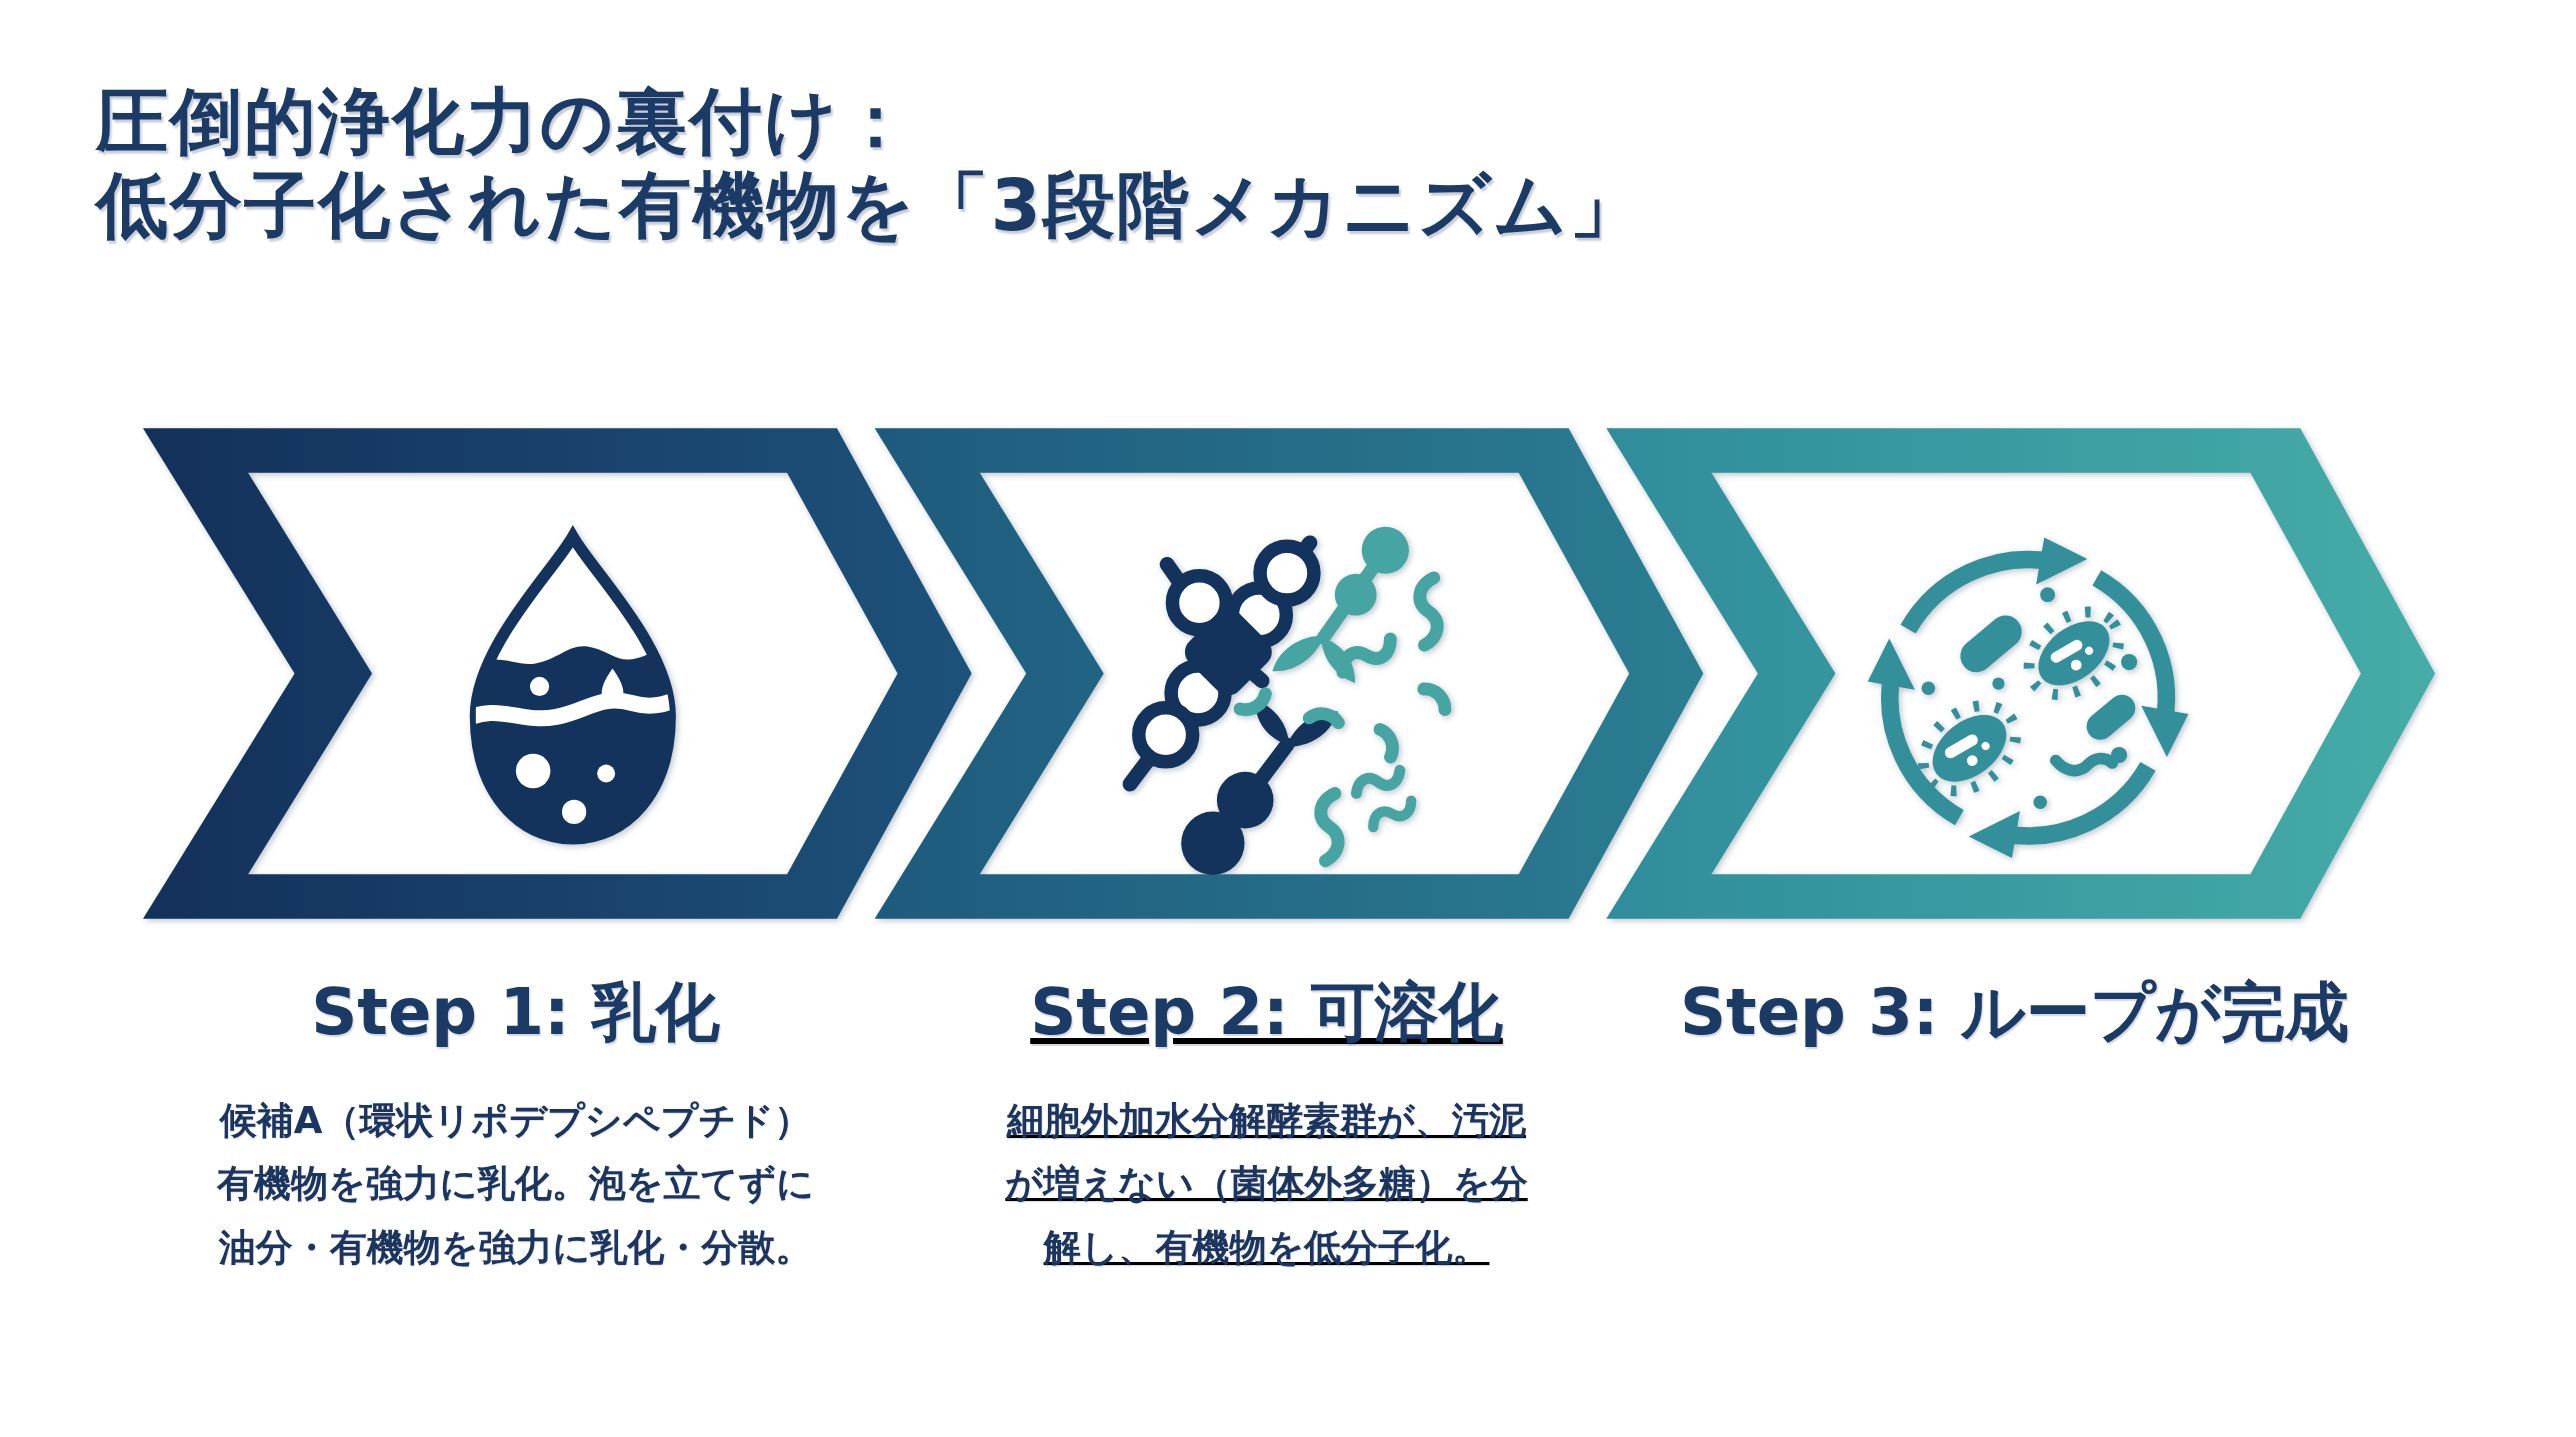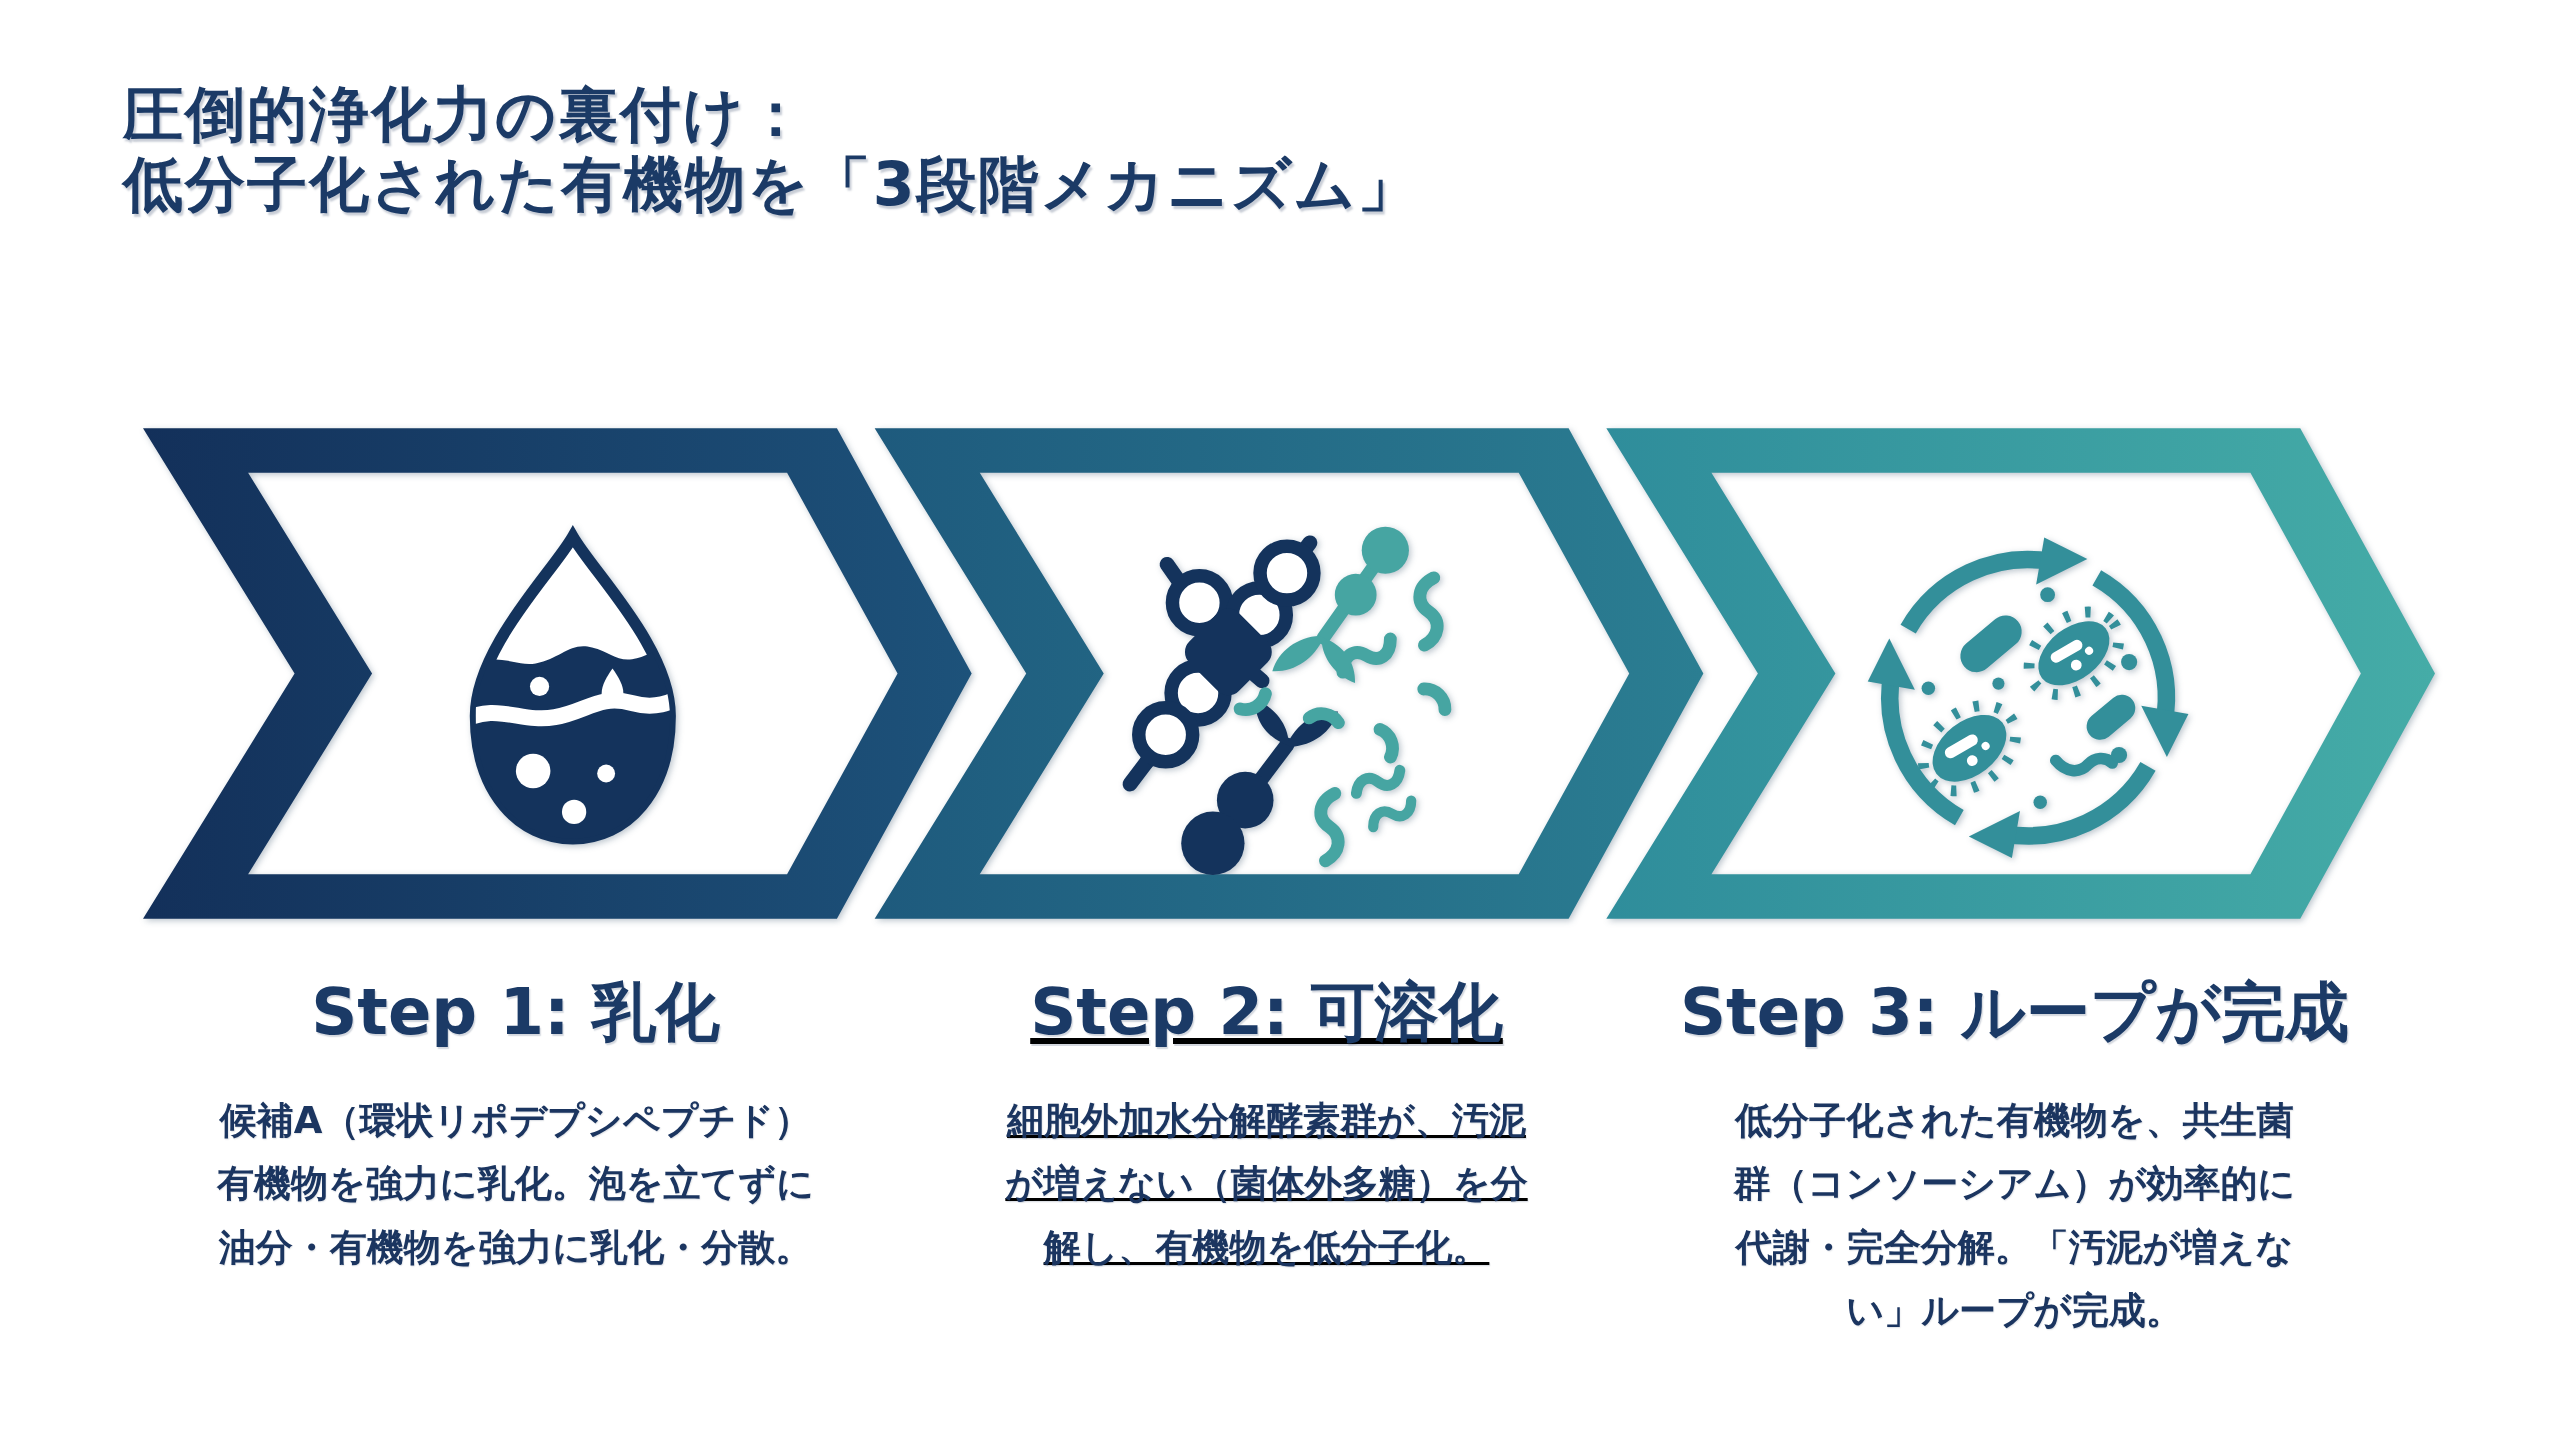--- a/index.html
+++ b/index.html
@@ -4,22 +4,22 @@
 <style>
   html,body{margin:0;padding:0;background:#fff;}
   .canvas{
     position:relative;
     width:2576px;height:1438px;
     background:#ffffff;
     overflow:hidden;
     font-family:"DejaVu Sans","Liberation Sans",sans-serif;
   }
   .title{
-    position:absolute;left:123px;top:80px;
-    font-size:60px;font-weight:800;
+    position:absolute;left:96px;top:80px;
+    font-size:72px;font-weight:800;
     color:var(--title,#1b3a66);
     line-height:1.16;letter-spacing:2px;
     text-shadow:2px 2.7px 2px rgba(35,55,90,0.25);
     white-space:nowrap;
   }
   .band{
     position:absolute;left:143px;top:428px;
     filter:drop-shadow(2px 2.7px 3.4px rgba(15,45,75,0.28));
   }
   .step-col{position:absolute;top:976px;text-align:center;}
@@ -199,17 +199,16 @@
   <div class="step-col col-1">
     <div class="step-label">Step 1: 乳化</div>
     <div class="step-desc">候補A（環状リポデプシペプチド）有機物を強力に乳化。泡を立てずに油分・有機物を強力に乳化・分散。</div>
   </div>
   <div class="step-col col-2">
     <div class="step-label">Step 2: 可溶化</div>
     <div class="step-desc">細胞外加水分解酵素群が、汚泥が増えない（菌体外多糖）を分解し、有機物を低分子化。</div>
   </div>
   <div class="step-col col-3">
     <div class="step-label">Step 3: ループが完成</div>
-    <div class="step-desc">低分子化された有機物を、共生菌群（コンソーシアム）が効率的に代謝・完全分解。「汚泥が増えない」ループが完成。</div>
   </div>
 
 </div>
 
 
 </body></html>

